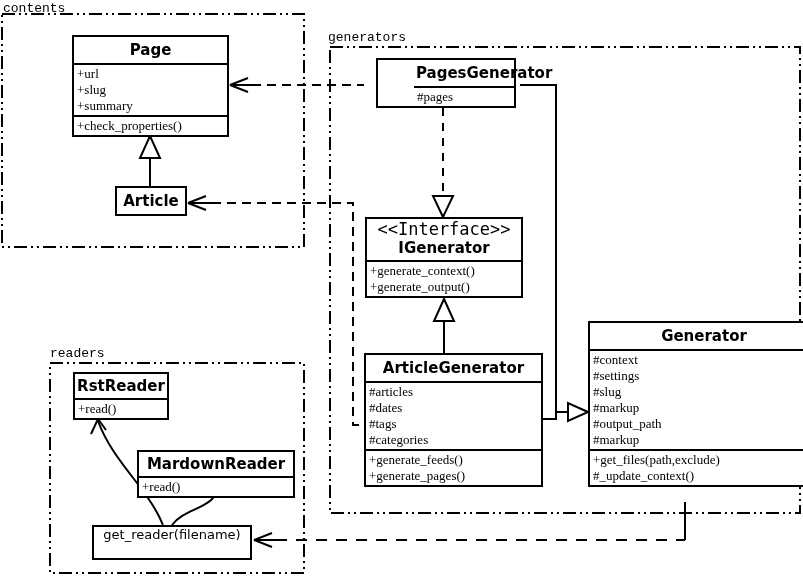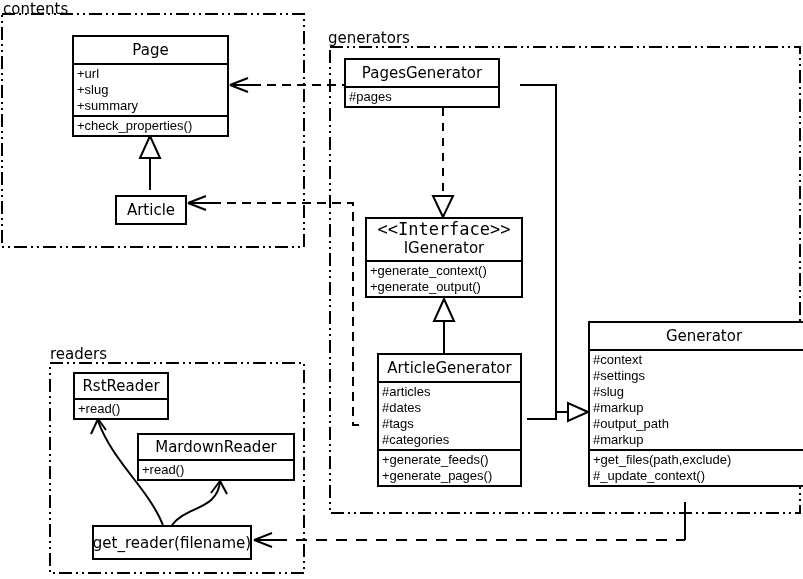--- a/index.html
+++ b/index.html
@@ -1,27 +1,27 @@
 <!DOCTYPE html>
 <html><head>
 <meta charset="utf-8">
 <style>
   html,body{margin:0;padding:0;background:#fff;}
   #canvas{position:relative;width:803px;height:579px;background:#fff;overflow:hidden;
           font-family:"DejaVu Sans",sans-serif;color:#000;}
   #wires{position:absolute;left:0;top:0;z-index:1;}
   .uml-box{position:absolute;background:#fff;border:2px solid #000;box-sizing:border-box;z-index:2;}
-  .uml-title{font-family:"DejaVu Sans",sans-serif;font-weight:normal;font-size:15px;line-height:22px;
+  .uml-title{font-family:"DejaVu Sans",sans-serif;font-weight:bold;font-size:15px;line-height:22px;
              text-align:center;padding:2px;white-space:nowrap;}
   .uml-sec{border-top:2px solid #000;padding:1px 3px;}
-  .uml-row{font-family:Liberation Sans, sans-serif;font-size:13px;line-height:16px;white-space:pre;}
+  .uml-row{font-family:Liberation Serif, serif;font-size:13px;line-height:16px;white-space:pre;}
   .stereo{font-family:"DejaVu Sans Mono",monospace;font-size:17px;line-height:17px;text-align:center;}
-  .pkg-label{position:absolute;z-index:2;font-size:15px;line-height:16px;white-space:nowrap;}
+  .pkg-label{position:absolute;z-index:2;font-size:13px;line-height:16px;white-space:nowrap;font-family:Liberation Mono, monospace;}
   .plain-box{position:absolute;background:#fff;border:2px solid #000;box-sizing:border-box;z-index:2;
-             display:flex;align-items:center;justify-content:center;font-size:15px;white-space:nowrap;}
+             display:flex;justify-content:center;font-size:13px;white-space:nowrap;}
 </style>
 </head>
 <body>
 
 <div id="canvas">
 
   <svg id="wires" width="803" height="579" viewBox="0 0 803 579">
 
     <rect x="2" y="14" width="302" height="233" fill="none" stroke="#000" stroke-width="2" stroke-dasharray="13 4 2 4 2 4"></rect>
     <rect x="330" y="47" width="470" height="466" fill="none" stroke="#000" stroke-width="2" stroke-dasharray="13 4 2 4 2 4"></rect>
@@ -87,43 +87,43 @@
     <div class="uml-sec">
       <div class="uml-row">+url</div>
       <div class="uml-row">+slug</div>
       <div class="uml-row">+summary</div>
     </div>
     <div class="uml-sec">
       <div class="uml-row">+check_properties()</div>
     </div>
   </div>
 
-  <div class="uml-box" style="left:115px;top:195px;width:72px;">
+  <div class="uml-box" style="left:115px;top:186px;width:72px;">
     <div class="uml-title">Article</div>
   </div>
 
-  <div class="uml-box" style="left:344px;top:58px;width:156px;">
+  <div class="uml-box" style="left:376px;top:58px;width:140px;padding-left:36px;">
     <div class="uml-title">PagesGenerator</div>
     <div class="uml-sec">
       <div class="uml-row">#pages</div>
     </div>
   </div>
 
   <div class="uml-box" style="left:365px;top:217px;width:158px;">
     <div style="padding:2px;">
       <div class="stereo">&lt;&lt;Interface&gt;&gt;</div>
       <div class="uml-title" style="padding:0;line-height:20px;">IGenerator</div>
     </div>
     <div class="uml-sec">
       <div class="uml-row">+generate_context()</div>
       <div class="uml-row">+generate_output()</div>
     </div>
   </div>
 
-  <div class="uml-box" style="left:364px;top:353px;width:145px;margin-left:13px;">
+  <div class="uml-box" style="left:364px;top:353px;width:179px;">
     <div class="uml-title">ArticleGenerator</div>
     <div class="uml-sec">
       <div class="uml-row">#articles</div>
       <div class="uml-row">#dates</div>
       <div class="uml-row">#tags</div>
       <div class="uml-row">#categories</div>
     </div>
     <div class="uml-sec">
       <div class="uml-row">+generate_feeds()</div>
       <div class="uml-row">+generate_pages()</div>
@@ -146,21 +146,21 @@
     </div>
   </div>
 
   <div class="uml-box" style="left:73px;top:372px;width:96px;">
     <div class="uml-title" style="line-height:20px;">RstReader</div>
     <div class="uml-sec">
       <div class="uml-row">+read()</div>
     </div>
   </div>
 
-  <div class="uml-box" style="left:137px;top:433px;width:158px;">
+  <div class="uml-box" style="left:137px;top:450px;width:158px;">
     <div class="uml-title" style="line-height:20px;">MardownReader</div>
     <div class="uml-sec">
       <div class="uml-row">+read()</div>
     </div>
   </div>
 
   <div class="plain-box" style="left:92px;top:525px;width:160px;height:35px;">
     <span>get_reader(filename)</span>
   </div>
 

